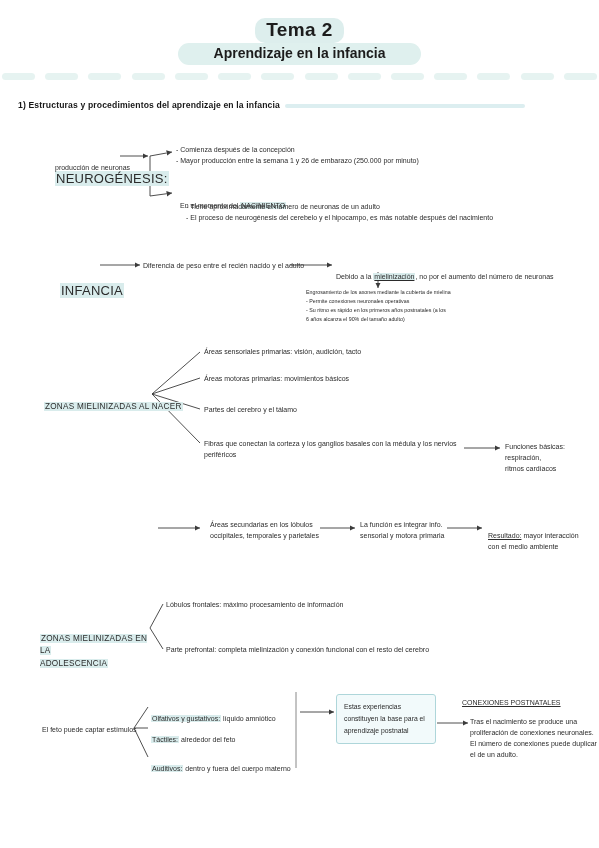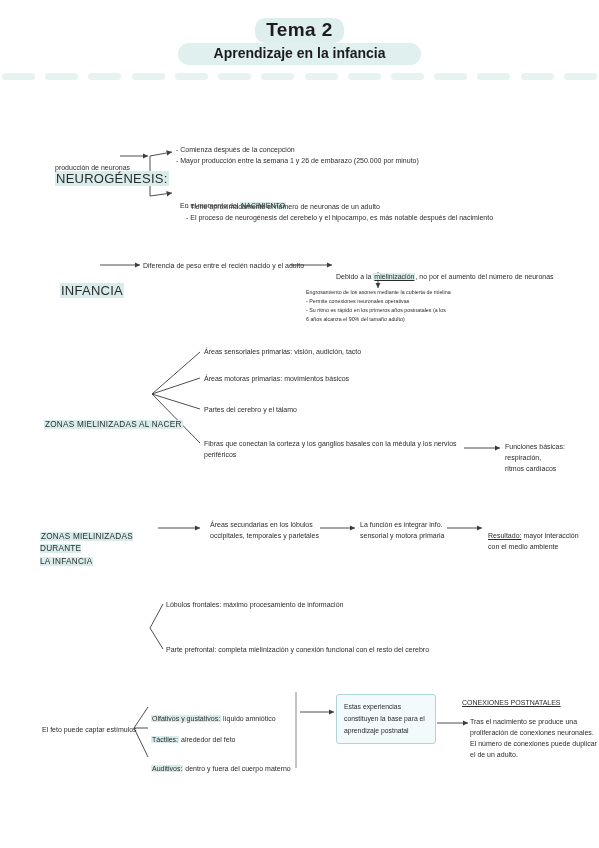--- a/index.html
+++ b/index.html
@@ -121,20 +121,23 @@
     <span></span>
     <span></span>
     <span></span>
     <span></span>
     <span></span>
     <span></span>
     <span></span>
     <span></span>
   </div>
 
+  <div class="section-head">
+    <span>1) Estructuras y procedimientos del aprendizaje en la infancia</span><span class="bar"></span>
+  </div>
 
   <svg class="lines" viewBox="0 0 599 848">
     <defs>
       <marker id="ah" markerWidth="7" markerHeight="7" refX="6" refY="3" orient="auto">
         <path d="M0,0 L6,3 L0,6 z" fill="#3b3b3b"></path>
       </marker>
     </defs>
     <g stroke="#3b3b3b" stroke-width="0.9" fill="none">
 
       <path d="M120,156 L148,156" marker-end="url(#ah)"></path>
@@ -190,44 +193,44 @@
   </div>
   <div class="nd t75" style="left:143px; top:260px;">Diferencia de peso entre el recién nacido y el adulto</div>
   <div class="nd t75" style="left:336px; top:260px;">
     <span>Debido a la </span><span class="hl und">mielinización</span><span>, no por el aumento del número de neuronas</span>
   </div>
   <div class="nd t5" style="left:306px; top:288px; width:230px;">Engrosamiento de los axones mediante la cubierta de mielina
 - Permite conexiones neuronales operativas
 - Su ritmo es rápido en los primeros años postnatales (a los
 6 años alcanza el 90% del tamaño adulto)</div>
 
-  <div class="nd t85" style="left:44px; top:406px;">
+  <div class="nd t85" style="left:44px; top:388px;">
     <span class="hl caps">ZONAS MIELINIZADAS AL NACER</span>
   </div>
   <div class="nd t75" style="left:204px; top:346px;">Áreas sensoriales primarias: visión, audición, tacto</div>
   <div class="nd t75" style="left:204px; top:373px;">Áreas motoras primarias: movimientos básicos</div>
   <div class="nd t75" style="left:204px; top:404px;">Partes del cerebro y el tálamo</div>
   <div class="nd t75" style="left:204px; top:438px; width:266px;">Fibras que conectan la corteza y los ganglios basales con la médula y los nervios
 periféricos</div>
   <div class="nd t75" style="left:505px; top:441px; width:92px;">Funciones básicas: respiración,
 ritmos cardíacos</div>
 
-  <div class="nd t85" style="left:40px; top:518px; width:125px;">
-    <span class="hl caps">ZONAS MIELINIZADAS DURANTE
-LA INFANCIA</span>
-  </div>
   <div class="nd t75" style="left:210px; top:519px; width:112px;">Áreas secundarias en los lóbulos
 occipitales, temporales y parietales</div>
   <div class="nd t75" style="left:360px; top:519px; width:92px;">La función es integrar info.
 sensorial y motora primaria</div>
   <div class="nd t75" style="left:488px; top:519px; width:106px;">
     <span class="und">Resultado:</span><span> mayor interacción
 con el medio ambiente</span>
   </div>
 
+  <div class="nd t85" style="left:40px; top:620px; width:115px;">
+    <span class="hl caps">ZONAS MIELINIZADAS EN LA
+ADOLESCENCIA</span>
+  </div>
   <div class="nd t75" style="left:166px; top:599px;">Lóbulos frontales: máximo procesamiento de información</div>
   <div class="nd t75" style="left:166px; top:644px;">Parte prefrontal: completa mielinización y conexión funcional con el resto del cerebro</div>
 
   <div class="nd t75" style="left:42px; top:724px;">El feto puede captar estímulos</div>
 
   <div class="nd t75" style="left:151px; top:702px;">
     <span class="hl">Olfativos y gustativos:</span><span> líquido amniótico</span>
   </div>
   <div class="nd t75" style="left:151px; top:723px;">
     <span class="hl">Táctiles:</span><span> alrededor del feto</span>

